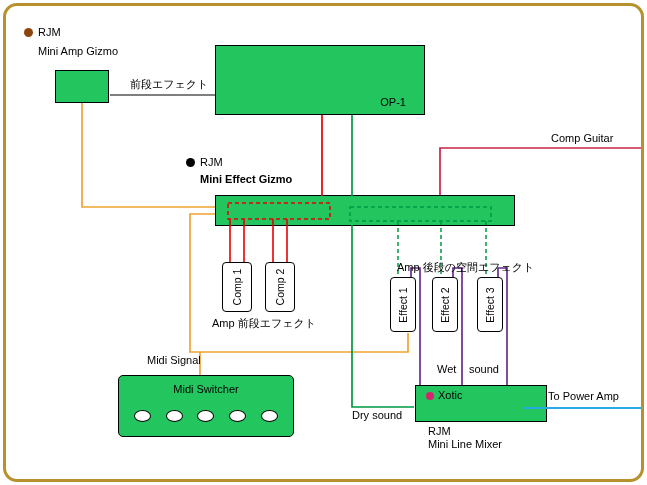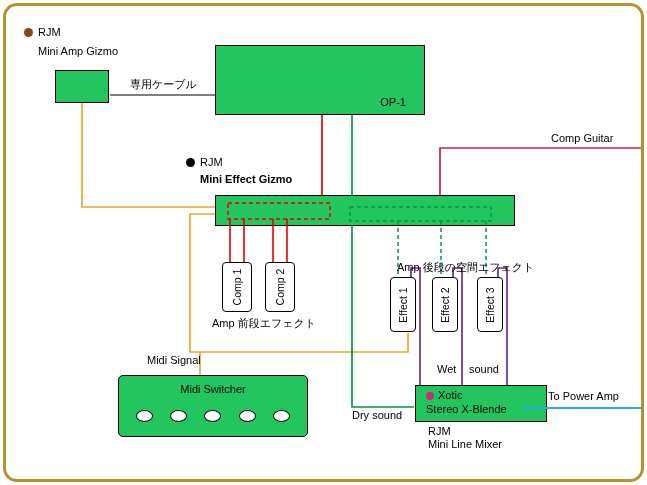--- a/index.html
+++ b/index.html
@@ -40,21 +40,21 @@
   #box-comp2{left:265px;top:262px;width:30px;height:50px;}
   #box-effect1{left:390px;top:277px;width:26px;height:55px;}
   #box-effect2{left:432px;top:277px;width:26px;height:55px;}
   #box-effect3{left:477px;top:277px;width:26px;height:55px;}
 
   #lbl-amp-front{left:212px;top:317px;}
   #lbl-amp-rear{left:397px;top:241px;margin-top:20px;}
   #lbl-midi-signal{left:147px;top:354px;}
 
   
-  #box-midi-switcher{left:118px;top:375px;width:190px;height:62px;border-radius:5px;}
+  #box-midi-switcher{left:118px;top:375px;width:176px;height:62px;border-radius:5px;}
   #lbl-midi-switcher{display:block;text-align:center;padding-top:7px;}
   .holes{position:absolute;left:8px;right:8px;top:34px;display:flex;justify-content:space-around;}
   .hole{width:15px;height:10px;border:1.4px solid #000;border-radius:50%;background:#fff;}
 
   
   #lbl-dry-sound{left:352px;top:409px;}
   #lbl-wet{left:437px;top:363px;}
   #lbl-sound{left:469px;top:363px;}
   #box-xblender{left:415px;top:385px;width:132px;height:37px;z-index:2;}
   .xb-line1{position:relative;padding:3px 0 0 22px;line-height:13px;}
@@ -104,21 +104,20 @@
       <span class="hole"></span>
       <span class="hole"></span>
     </div>
   </div>
 
   <div class="box" id="box-xblender">
     <div class="xb-line1">
       <span class="dot xb-dot"></span>
       <span>Xotic</span>
     </div>
-    <div class="xb-line2">Stereo X-Blende</div>
   </div>
 
   <svg class="wires" width="647" height="485" viewBox="0 0 647 485">
 
     <path d="M110 95 L215 95" stroke="#000000" stroke-width="1.2" fill="none"></path>
 
     <path d="M82 103 L82 207 L215 207" stroke="#f0a432" stroke-width="1.7" fill="none"></path>
 
     <path d="M215 214 L190 214 L190 352 L408 352 L408 333" stroke="#f0a432" stroke-width="1.7" fill="none"></path>
     <path d="M200 352 L200 375" stroke="#f0a432" stroke-width="1.7" fill="none"></path>
@@ -144,21 +143,21 @@
     <path d="M411 277 L411 268 L420 268 L420 385" stroke="#6a2c91" stroke-width="1.7" fill="none"></path>
     <path d="M453 277 L453 268 L462 268 L462 385" stroke="#6a2c91" stroke-width="1.7" fill="none"></path>
     <path d="M498 277 L498 268 L507 268 L507 385" stroke="#6a2c91" stroke-width="1.7" fill="none"></path>
 
     <path d="M523 408 L641 408" stroke="#29abe2" stroke-width="1.8" fill="none"></path>
   </svg>
 
   <span class="dot" id="dot-amp"></span>
   <span class="lbl" id="lbl-rjm-amp">RJM</span>
   <span class="lbl" id="lbl-mini-amp-gizmo">Mini Amp Gizmo</span>
-  <span class="lbl" id="lbl-cable">専用ケーブル</span>
+  <span class="lbl" id="lbl-cable">前段エフェクト</span>
   <span class="lbl" id="lbl-from-guitar">Comp Guitar</span>
 
   <span class="dot" id="dot-effect"></span>
   <span class="lbl" id="lbl-rjm-effect">RJM</span>
   <span class="lbl" id="lbl-mini-effect-gizmo">Mini Effect Gizmo</span>
 
   <span class="lbl" id="lbl-amp-front">Amp 前段エフェクト</span>
   <span class="lbl" id="lbl-amp-rear">Amp 後段の空間エフェクト</span>
   <span class="lbl" id="lbl-midi-signal">Midi Signal</span>
   <span class="lbl" id="lbl-dry-sound">Dry sound</span>

